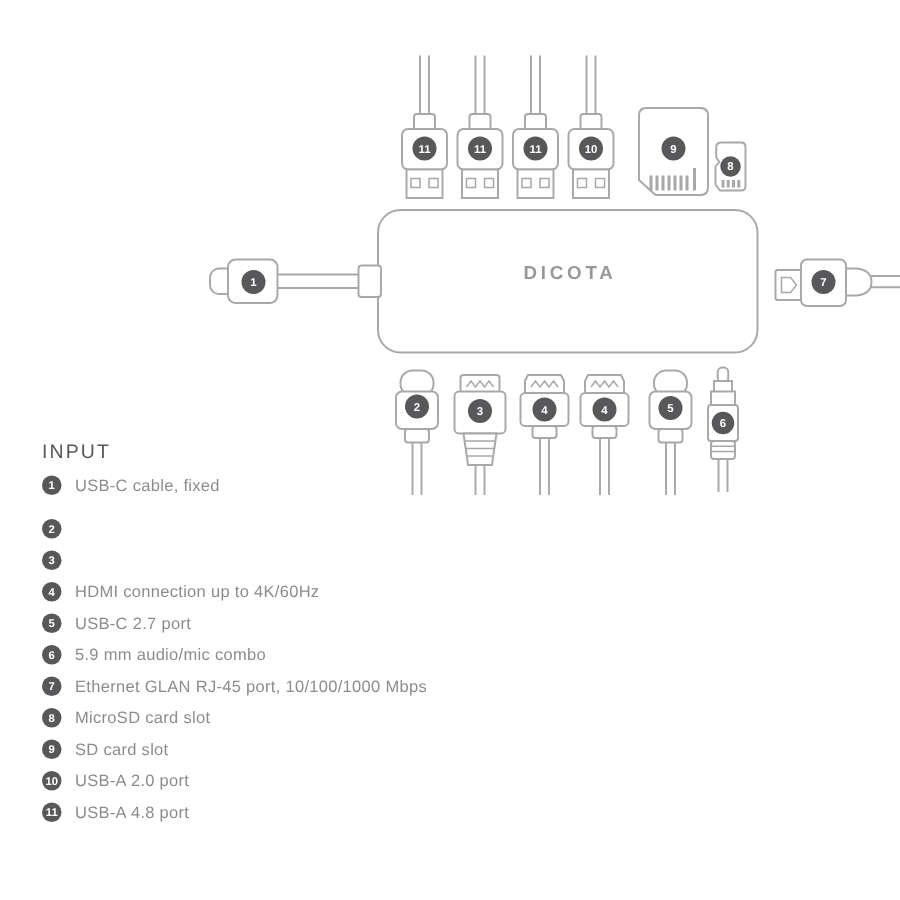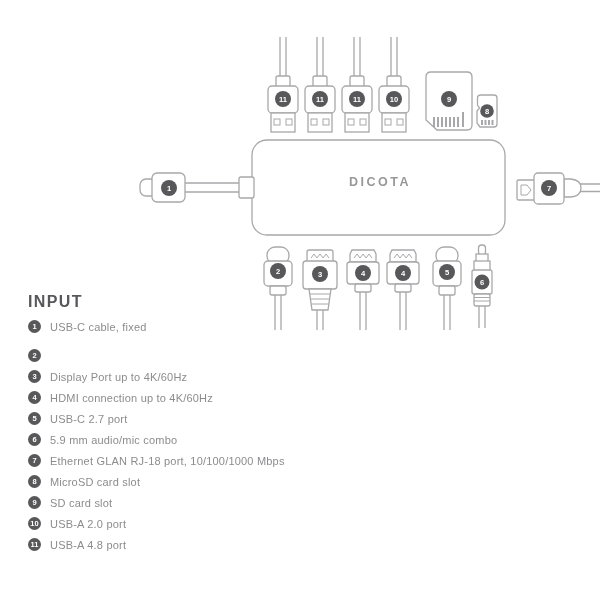--- a/index.html
+++ b/index.html
@@ -19,21 +19,21 @@
   svg{position:absolute;top:0;left:0;}
   svg .ln{fill:none;stroke:var(--line);stroke-width:1.3;}
   svg .shape{fill:#ffffff;stroke:var(--line);stroke-width:1.3;}
   svg .contact{stroke:var(--line);stroke-width:2;fill:none;}
   svg .thin{stroke:var(--line);stroke-width:1;fill:none;}
   svg .badge-circle{fill:var(--badge);stroke:none;}
   svg .badge-num{fill:#ffffff;font-family:"Liberation Sans",sans-serif;font-size:7.6px;font-weight:bold;text-anchor:middle;}
   svg .brand{fill:var(--brand);font-family:"Liberation Sans",sans-serif;font-size:12.5px;font-weight:bold;letter-spacing:2.5px;text-anchor:middle;}
   .legend{position:absolute;left:28px;top:293px;width:420px;}
   .legend h3{
-    margin:0 0 9px 0;font-size:16px;font-weight:bold;color:var(--heading);
+    margin:0 0 9px 0;font-size:13px;font-weight:normal;color:var(--heading);
     letter-spacing:1.4px;
   }
   .legend-section{margin-bottom:16px;}
   .legend-item{display:flex;align-items:center;margin-bottom:8px;height:13px;}
   .badge{
     flex:0 0 auto;width:13px;height:13px;border-radius:50%;background:var(--badge);
     color:#fff;font-size:7.5px;font-weight:bold;display:flex;align-items:center;justify-content:center;
     margin-right:9px;letter-spacing:0;
   }
   .label{font-size:11px;color:var(--text);letter-spacing:0.2px;white-space:nowrap;}
@@ -201,37 +201,36 @@
       </div>
     </div>
 
     <div class="legend-section">
 
       <div class="legend-item">
         <span class="badge">2</span>
       </div>
       <div class="legend-item">
         <span class="badge">3</span>
-        <span class="label">Display Port up to 4K/60Hz</span>
       </div>
       <div class="legend-item">
         <span class="badge">4</span>
         <span class="label">HDMI connection up to 4K/60Hz</span>
       </div>
       <div class="legend-item">
         <span class="badge">5</span>
         <span class="label">USB-C 2.7 port</span>
       </div>
       <div class="legend-item">
         <span class="badge">6</span>
         <span class="label">5.9 mm audio/mic combo</span>
       </div>
       <div class="legend-item">
         <span class="badge">7</span>
-        <span class="label">Ethernet GLAN RJ-18 port, 10/100/1000 Mbps</span>
+        <span class="label">Ethernet GLAN RJ-45 port, 10/100/1000 Mbps</span>
       </div>
       <div class="legend-item">
         <span class="badge">8</span>
         <span class="label">MicroSD card slot</span>
       </div>
       <div class="legend-item">
         <span class="badge">9</span>
         <span class="label">SD card slot</span>
       </div>
       <div class="legend-item">

